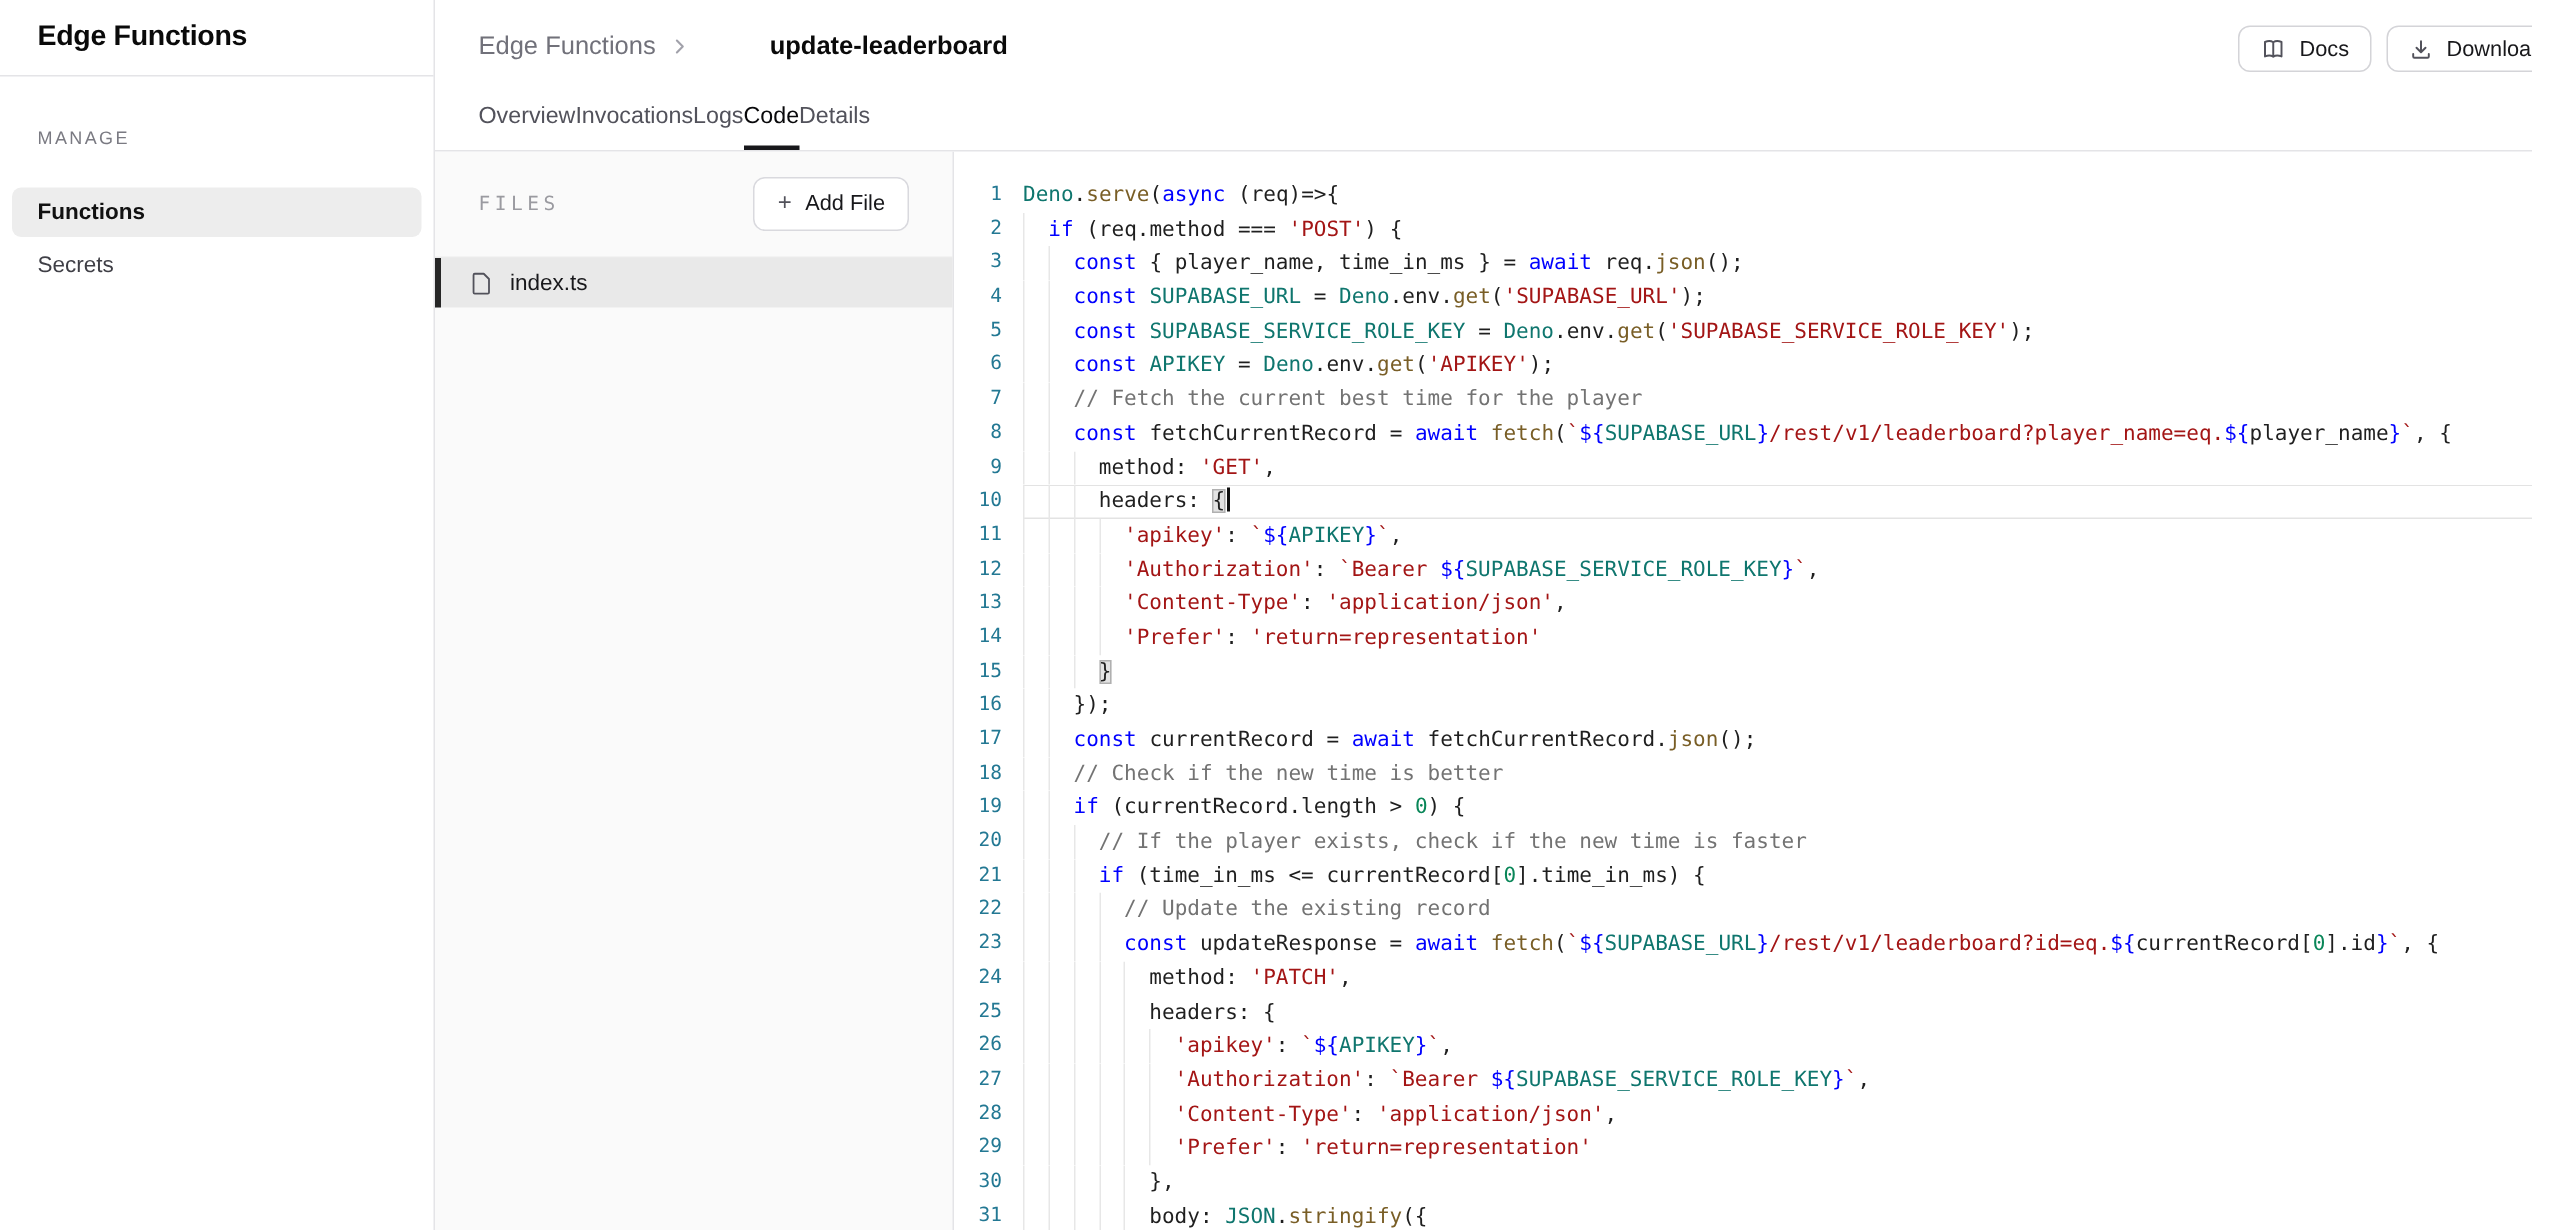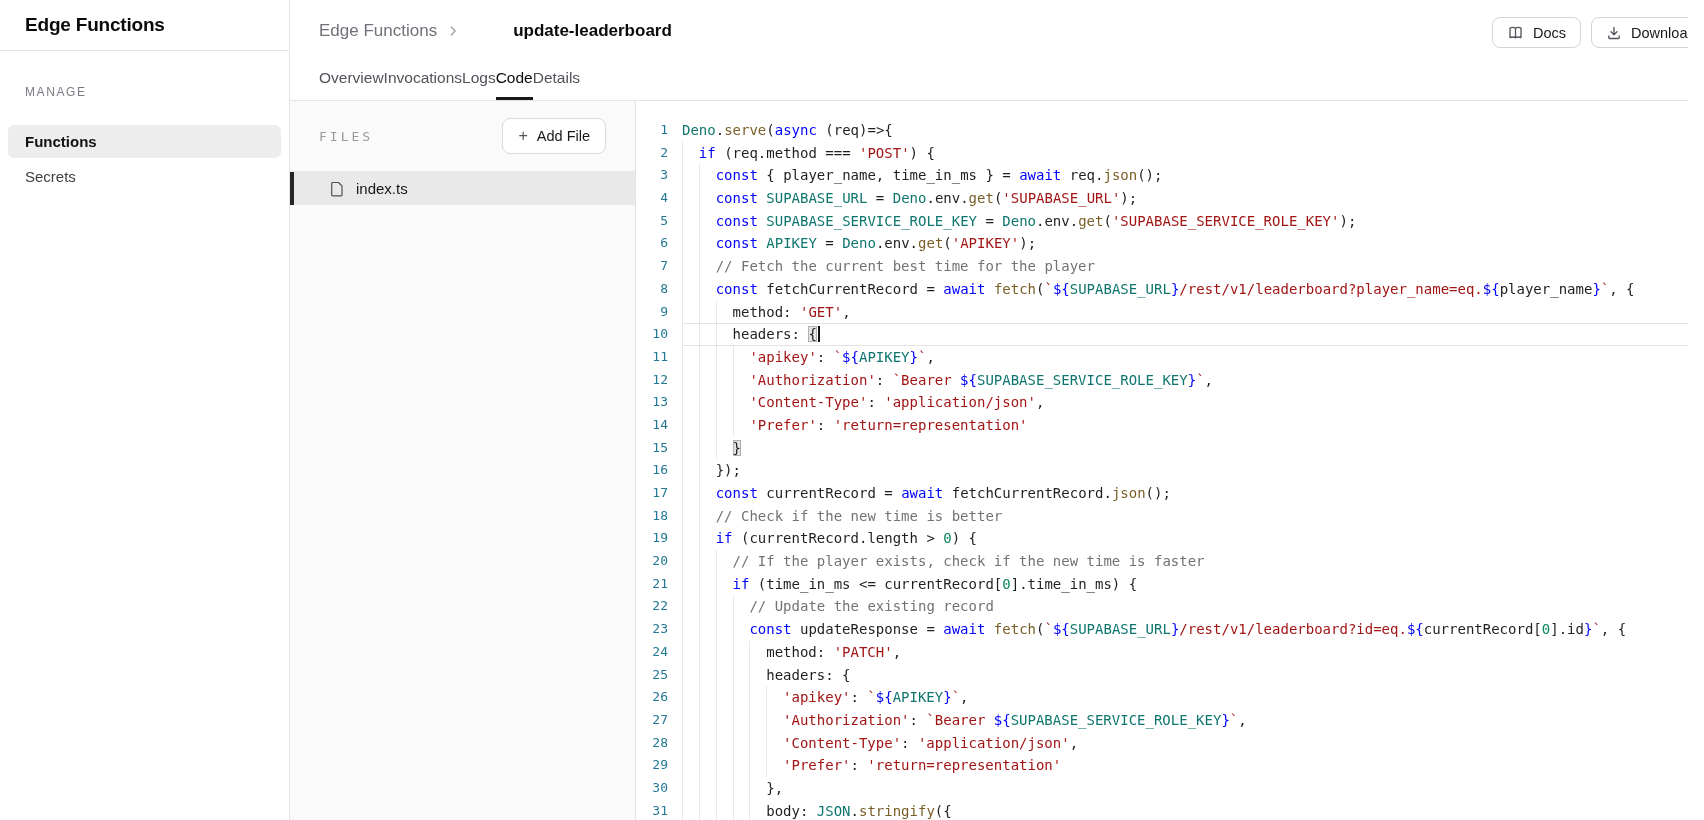--- a/index.html
+++ b/index.html
@@ -28,21 +28,21 @@
   .tab { padding-bottom:13px; font-size:15.5px; color:#52525b; cursor:pointer; }
   .tab.active { color:#09090b; font-weight:500; border-bottom:3px solid #18181b; padding-bottom:10px; }
 
   
   .content { flex:1; min-height:0; display:flex; }
   .files { width:346px; flex:none; background:#fafafa; border-right:1px solid #e4e4e7; display:flex; flex-direction:column; }
   .files-header { height:71px; flex:none; display:flex; align-items:center; justify-content:space-between; padding:0 29px; border-bottom:1px solid #ebebeb; }
   .files-label { font-family:"DejaVu Sans Mono", monospace; font-size:13px; letter-spacing:3px; color:#9a9aa0; }
   .addfile { display:flex; align-items:center; gap:9px; height:36px; padding:0 15px; background:#fff; border:1px solid #d9d9de; border-radius:8px; font-size:14.5px; font-weight:500; color:#18181b; font-family:inherit; cursor:pointer; }
   .addfile .plus { color:#52525b; font-size:16px; font-weight:400; }
-  .file-row { position:relative; height:33px; flex:none; display:flex; align-items:center; gap:12px; padding-left:40px; font-size:15px; font-weight:500; color:#18181b; cursor:pointer; }
+  .file-row { position:relative; height:33px; flex:none; display:flex; align-items:center; gap:12px; padding-left:24px; font-size:15px; font-weight:500; color:#18181b; cursor:pointer; }
   .file-row.active { background:#e9e9e9; }
   .file-row.active::before { content:""; position:absolute; left:0; top:0; bottom:0; width:4px; background:#262626; }
   .file-row svg { flex:none; }
 
   
   .editor { flex:1; min-width:0; background:#fff; padding-top:18px; overflow:hidden; font-family:"DejaVu Sans Mono", monospace; font-size:14px; }
   .cl { display:flex; height:22.7px; line-height:22.7px; white-space:pre; }
   .gut { flex:none; width:46px; text-align:right; padding-right:14px; font-size:13px; color:#237893; }
   .cd { flex:1; min-width:0; overflow:hidden; color:#1f1f1f; }
   .cur-line { box-shadow: inset 0 1px 0 #e3e3e3, inset 0 -1px 0 #e3e3e3; }

